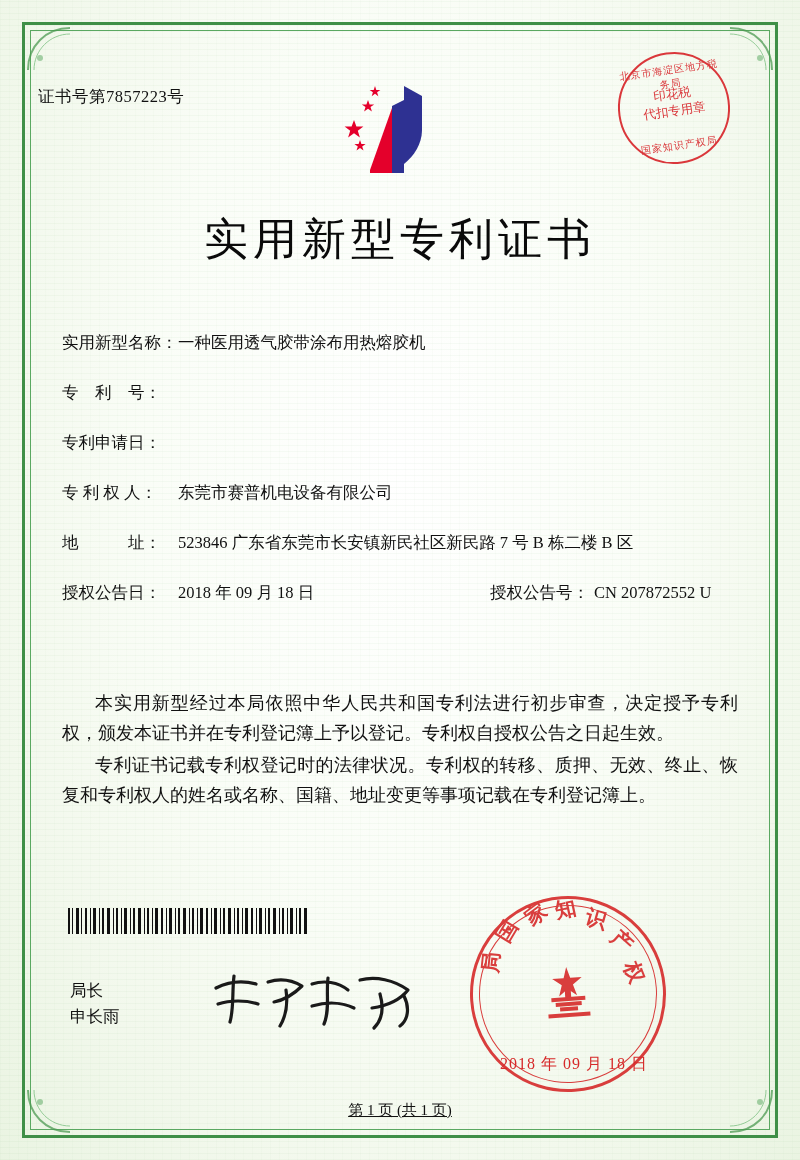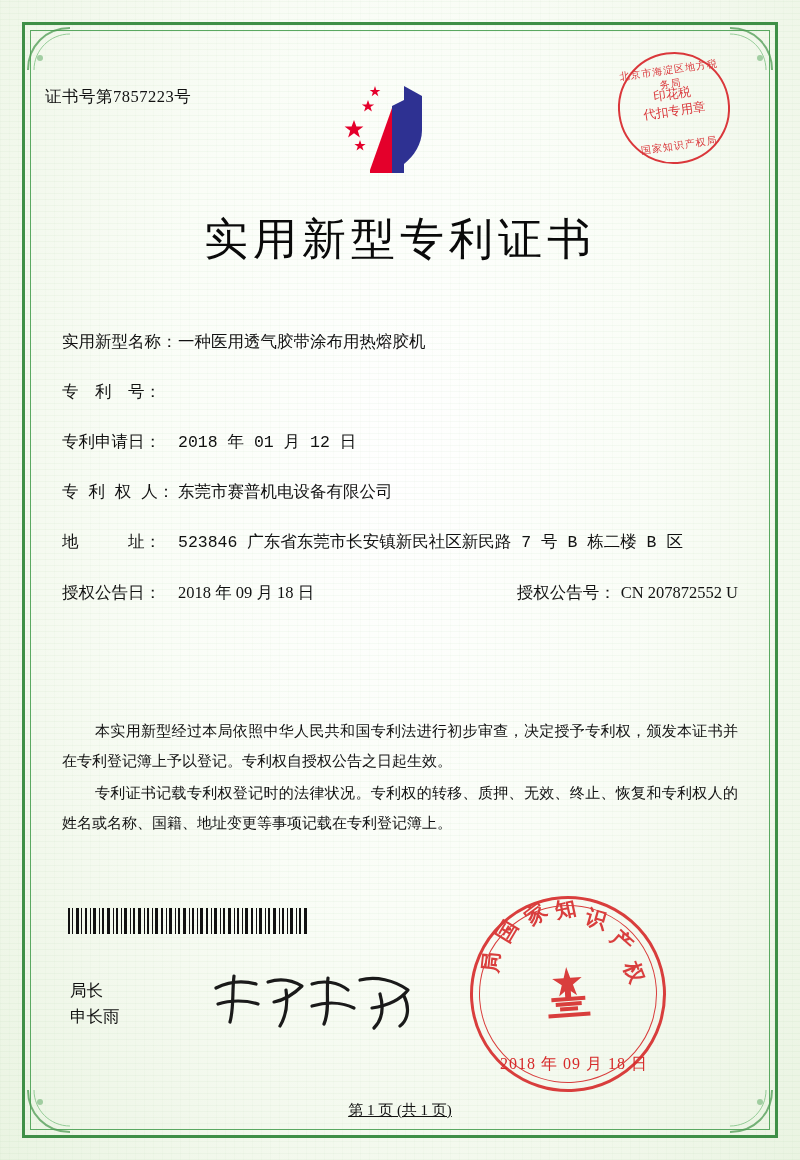--- a/index.html
+++ b/index.html
@@ -46,21 +46,21 @@
     height: 46px;
     opacity: .75;
   }
   .corner.tl { left: 26px; top: 26px; }
   .corner.tr { right: 26px; top: 26px; transform: scaleX(-1); }
   .corner.bl { left: 26px; bottom: 26px; transform: scaleY(-1); }
   .corner.br { right: 26px; bottom: 26px; transform: scale(-1,-1); }
 
   .cert-no {
     position: absolute;
-    left: 45px;
+    left: 38px;
     top: 86px;
     font-size: 16.5px;
     letter-spacing: .5px;
     color: #111;
   }
 
   
   .logo {
     position: absolute;
     left: 330px;
@@ -120,47 +120,46 @@
     top: 330px;
     width: 676px;
     font-size: 16.5px;
     color: #111;
   }
   .field-row {
     display: flex;
     align-items: flex-end;
     margin-bottom: 25px;
     line-height: 25px;
-    font-family: Liberation Mono, monospace;
   }
   .field-label {
     flex: 0 0 116px;
     letter-spacing: 0;
     white-space: pre;
   }
   .field-value {
     flex: 1 1 auto;
   }
   .row-inline {
     display: flex;
     margin-bottom: 6px;
     line-height: 25px;
     gap: 36px;
   }
   .row-inline .left { flex: 0 0 392px; display: flex; }
-  .row-inline .right { flex: 1 1 auto; display: flex; justify-content: flex-end; }
+  .row-inline .right { flex: 1 1 auto; display: flex; }
   .row-inline .lbl { flex: 0 0 116px; white-space: pre; }
   .row-inline .lbl.short { flex: 0 0 104px; }
 
   .paragraphs {
     position: absolute;
     left: 62px;
-    top: 716px;
+    top: 688px;
     width: 676px;
-    font-size: 15px;
+    font-size: 18px;
     line-height: 30px;
     color: #111;
     text-align: justify;
   }
   .paragraphs p {
     margin: 0 0 2px 0;
     text-indent: 33px;
   }
 
   .barcode {
@@ -299,21 +298,20 @@
   <div class="fields">
     <div class="field-row">
       <span class="field-label">实用新型名称：</span>
       <span class="field-value">一种医用透气胶带涂布用热熔胶机</span>
     </div>
     <div class="field-row">
       <span class="field-label">专　利　号：</span>
     </div>
     <div class="field-row">
       <span class="field-label">专利申请日：</span>
-      <span class="field-value">2018 年 01 月 12 日</span>
     </div>
     <div class="field-row">
       <span class="field-label">专 利 权 人：</span>
       <span class="field-value">东莞市赛普机电设备有限公司</span>
     </div>
     <div class="field-row">
       <span class="field-label">地　　　址：</span>
       <span class="field-value">523846 广东省东莞市长安镇新民社区新民路 7 号 B 栋二楼 B 区</span>
     </div>
     <div class="row-inline">

